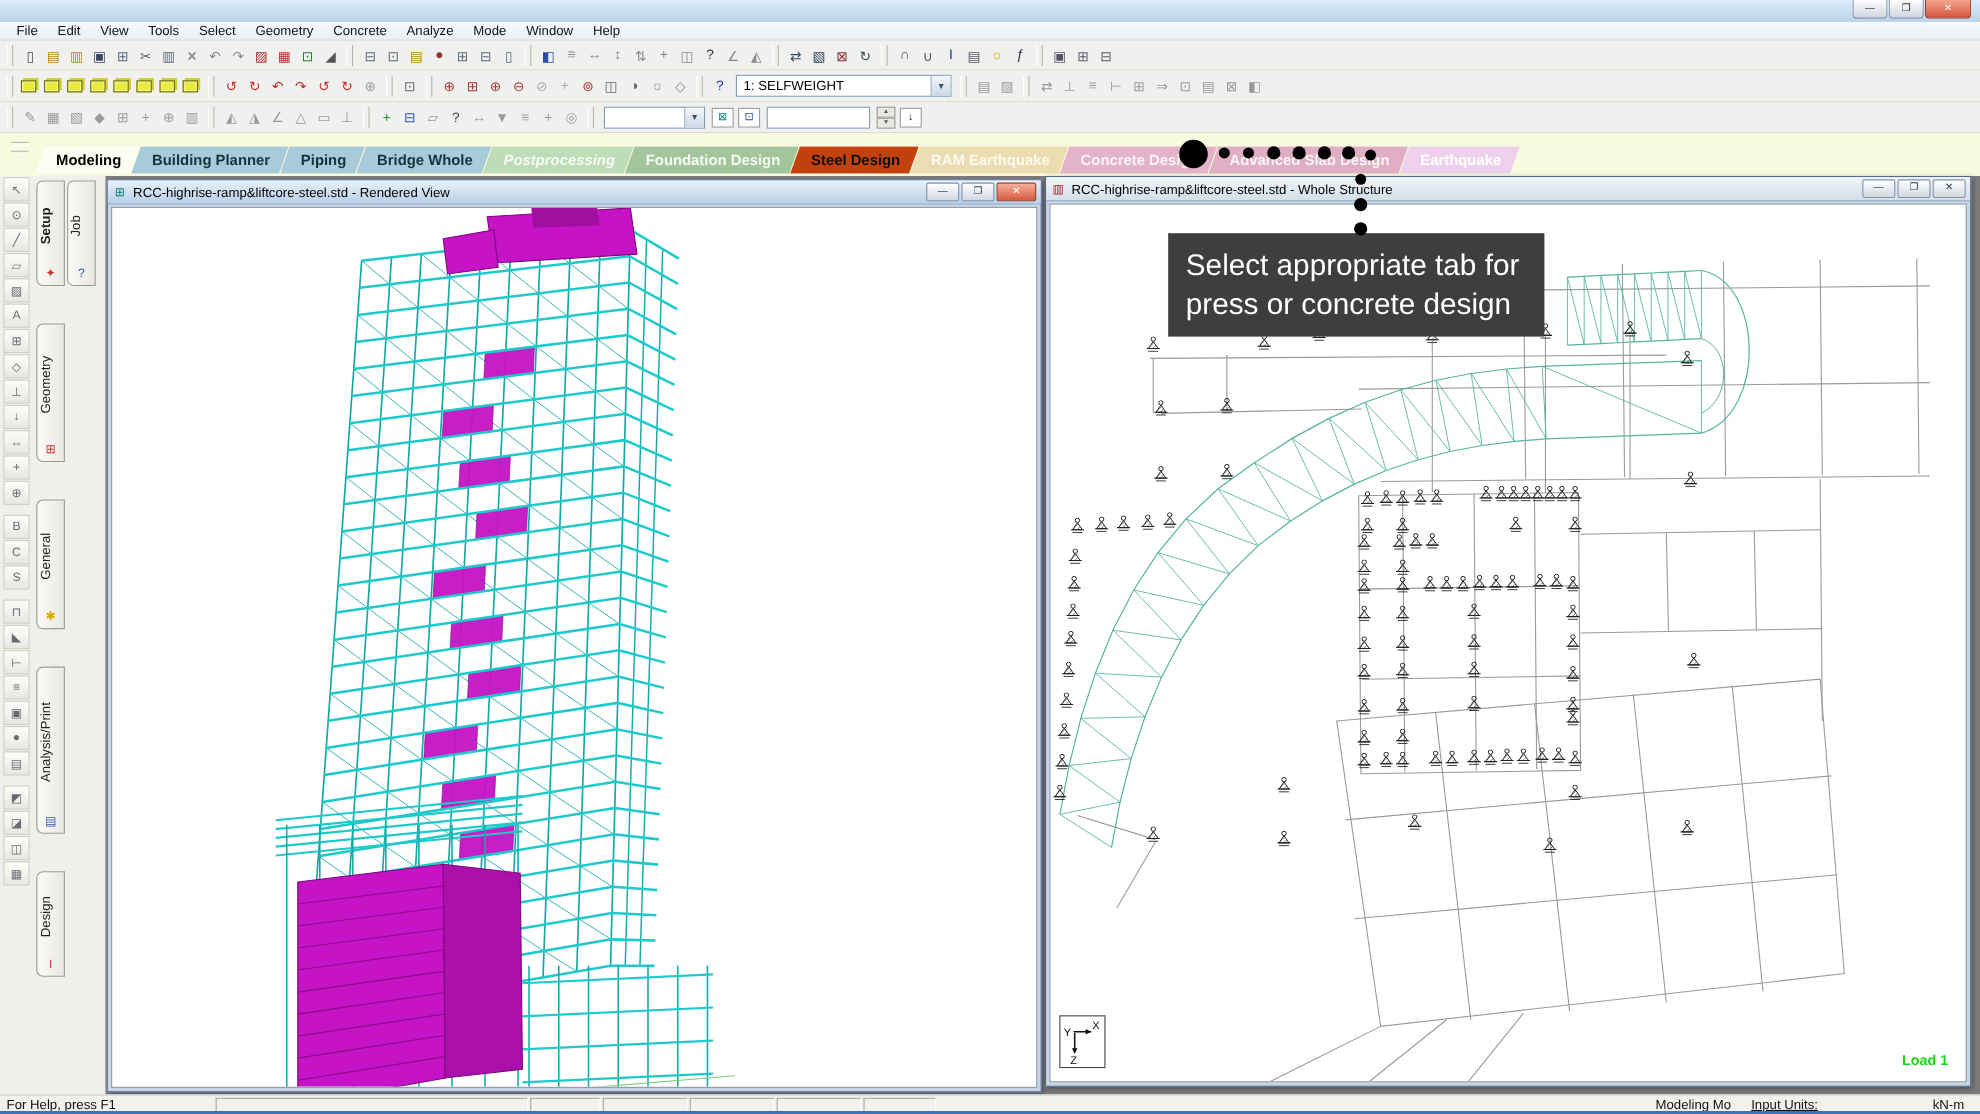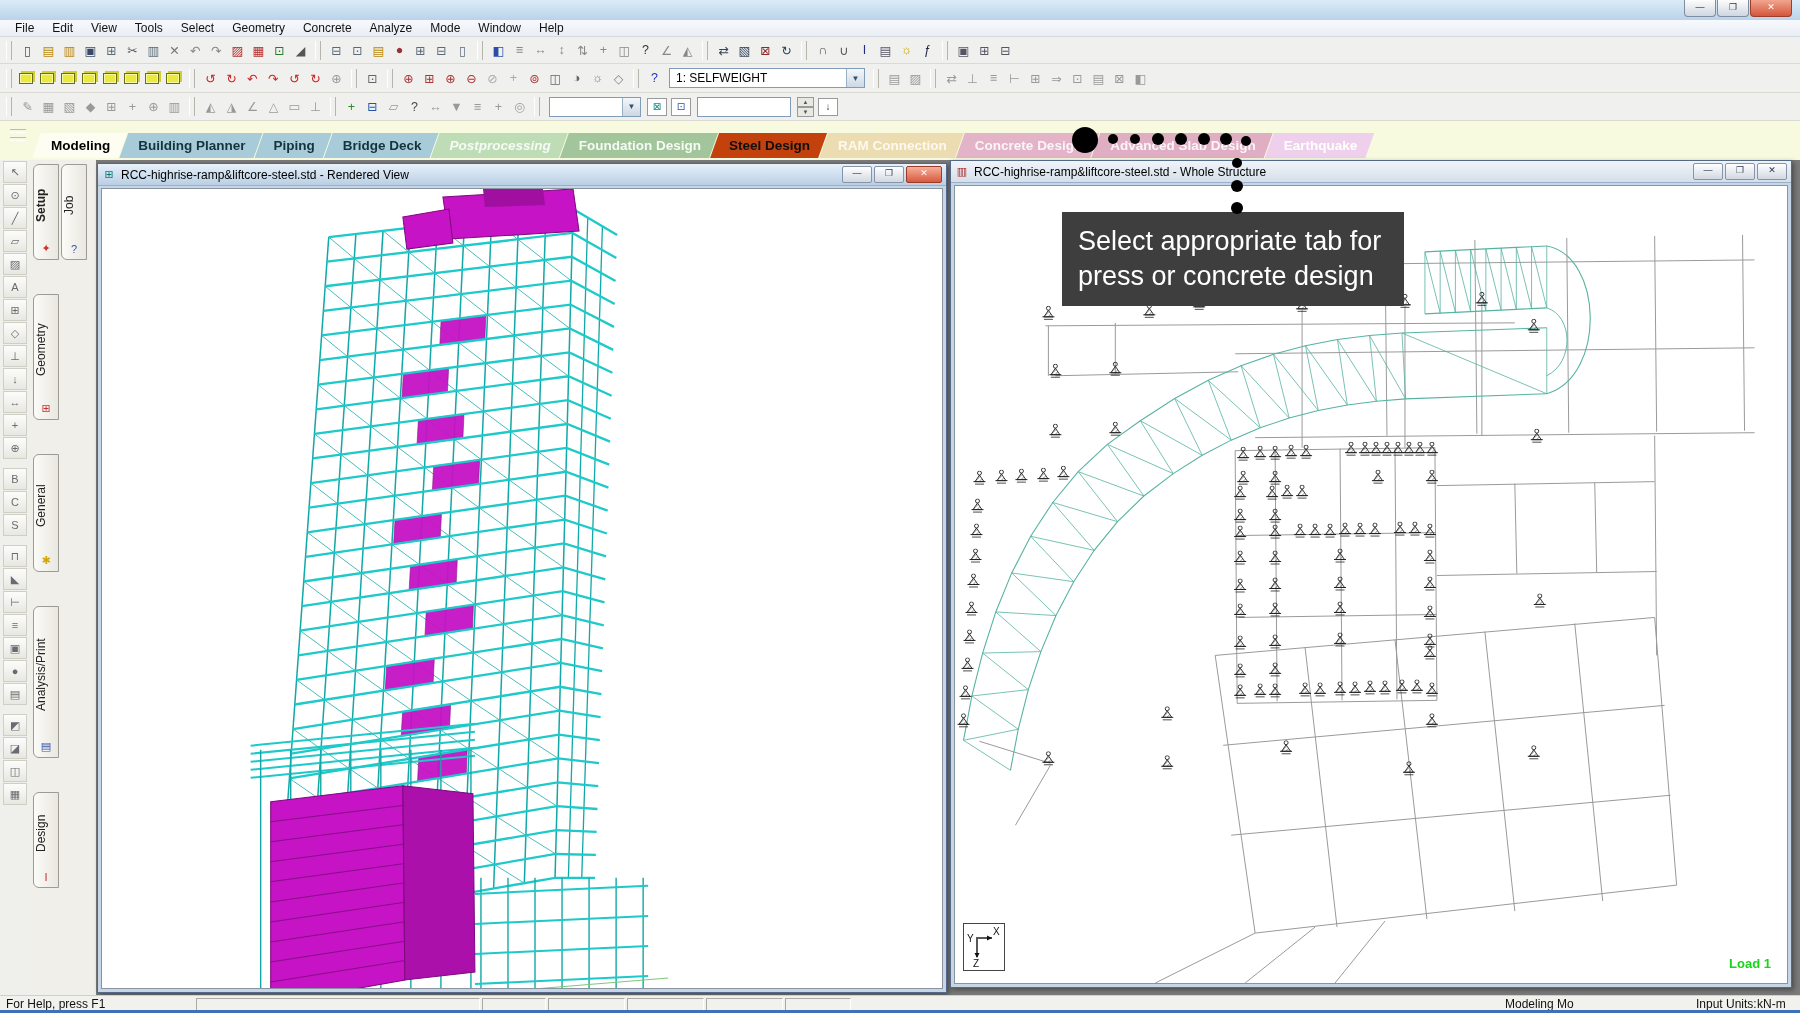--- a/index.html
+++ b/index.html
@@ -308,25 +308,25 @@
     </span>
   </div>
 
 <div id="tabstrip" class="abs">
   <div class="tsgrip"></div>
   <div class="tsgrip tsgrip2"></div>
   <div id="tabs">
       <span class="rtab active" style="background: rgb(253, 253, 241); color: rgb(0, 0, 0);">Modeling</span>
       <span class="rtab" style="background: rgb(167, 203, 216); color: rgb(20, 51, 61);">Building Planner</span>
       <span class="rtab" style="background: rgb(167, 203, 216); color: rgb(20, 51, 61);">Piping</span>
-      <span class="rtab" style="background: rgb(167, 203, 216); color: rgb(20, 51, 61);">Bridge Deck</span>
+      <span class="rtab" style="background: rgb(167, 203, 216); color: rgb(20, 51, 61);">Bridge Whole</span>
       <span class="rtab" style="background: rgb(190, 220, 182); color: rgb(246, 251, 244); font-style: italic;">Postprocessing</span>
       <span class="rtab" style="background: rgb(163, 197, 155); color: rgb(246, 251, 244);">Foundation Design</span>
       <span class="rtab" style="background: #c2410c; color: rgb(16, 16, 16);">Steel Design</span>
-      <span class="rtab" style="background: rgb(236, 220, 178); color: rgb(253, 249, 238);">RAM Connection</span>
+      <span class="rtab" style="background: rgb(236, 220, 178); color: rgb(253, 249, 238);">RAM Earthquake</span>
       <span class="rtab" style="background: rgb(227, 179, 200); color: rgb(253, 244, 248);">Concrete Design</span>
       <span class="rtab" style="background: rgb(223, 174, 195); color: rgb(253, 244, 248);">Advanced Slab Design</span>
       <span class="rtab" style="background: rgb(238, 208, 236); color: rgb(255, 255, 255);">Earthquake</span>
     </div>
 </div>
 
 <div id="toolrail" class="abs">
     <div class="rico">↖</div>
     <div class="rico">⊙</div>
     <div class="rico">╱</div>
@@ -855,21 +855,21 @@
           <use href="#support" x="575" y="243"></use>
           <use href="#support" x="578" y="408"></use>
         </svg>
       </div>
   </div>
 </div>
 
 <div id="statusbar" class="abs">
   <span class="abs" style="left:6px;top:1px;">For Help, press F1</span>
   <span class="abs" style="left:1505px;top:1px;">Modeling Mo</span>
-  <span class="abs" style="left:1696px;top:1px;">Input Units:</span>
+  <span class="abs" style="left:1592px;top:1px;text-decoration:underline;">Input Units:</span>
   <span class="abs" style="left:1757px;top:1px;">kN-m</span>
 <span class="scell" style="left: 196px; width: 282px;"></span>
     <span class="scell" style="left: 482px; width: 62px;"></span>
     <span class="scell" style="left: 548px; width: 75px;"></span>
     <span class="scell" style="left: 627px; width: 75px;"></span>
     <span class="scell" style="left: 706px; width: 75px;"></span>
     <span class="scell" style="left: 785px; width: 64px;"></span>
   </div>
 <div id="bottomedge" class="abs"></div>
 

